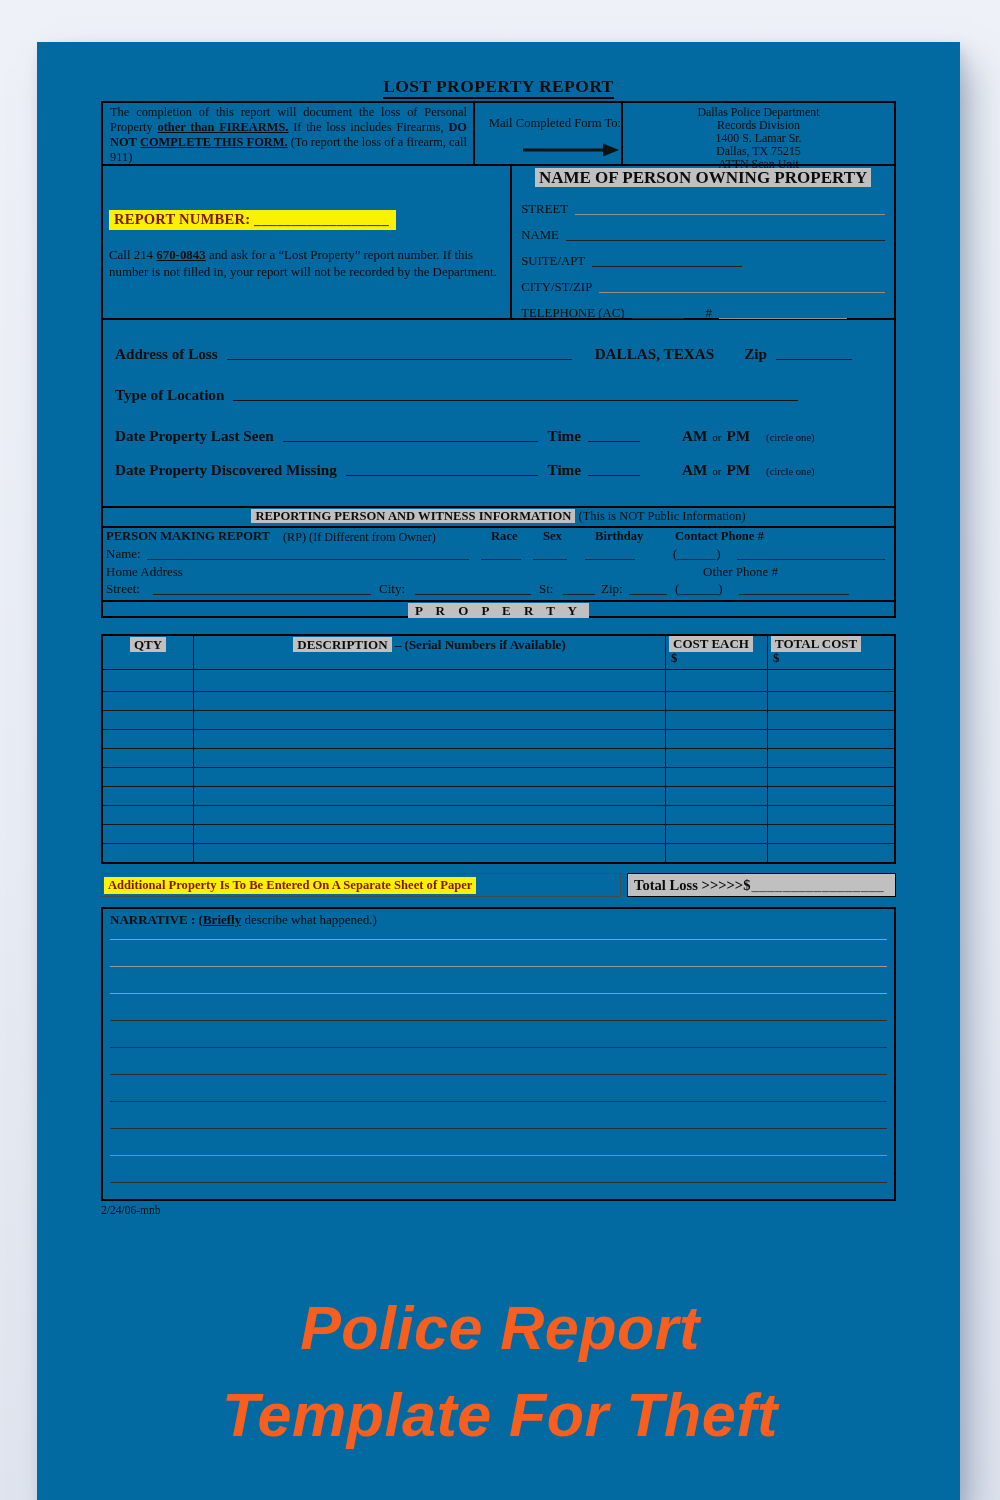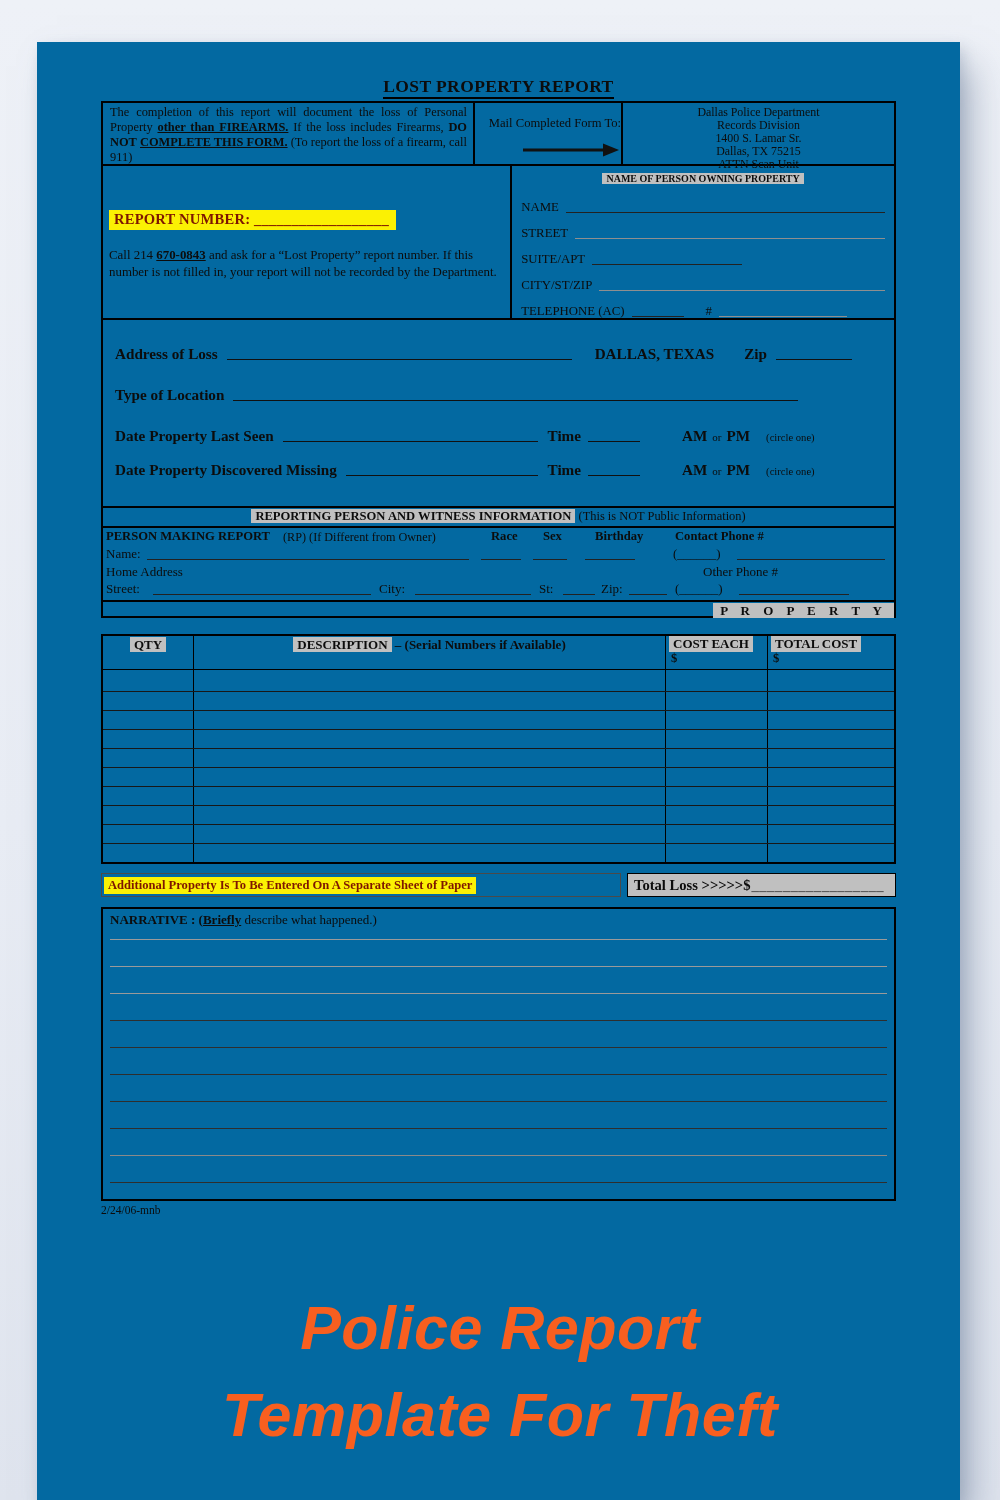--- a/index.html
+++ b/index.html
@@ -30,21 +30,21 @@
   .mail svg{margin-top:11px}
   .dept{flex:1;text-align:center;font-size:11.9px;line-height:1.1;padding-top:3px}
 
   
   .owner-sec{display:flex;height:156px}
   .owner-left{width:425px;border-right:2px solid #000;box-sizing:border-box;padding:44px 0 0 6px}
   .rn{display:inline-block;background:var(--yellow);color:#7e1600;font-weight:bold;font-size:14.6px;padding:1px 7px 2px 5px;letter-spacing:.2px}
   .call-note{margin-top:17px;font-size:12.9px;line-height:1.32;width:396px}
   .owner-right{flex:1;padding:2px 9px 0 9px;box-sizing:border-box}
   .owner-hd{text-align:center;margin-bottom:3px}
-  .owner-hd .hl-gray{font-size:10px}
+  .owner-hd .hl-gray{font-size:17px}
   .ofield{display:flex;align-items:flex-end;height:26px;font-size:12.8px;white-space:nowrap}
   .olabel{margin-right:7px}
   .fill{flex:1;border-bottom:1.4px solid #222;margin-bottom:2px}
   .fill.g{border-color:#8f8f8f}
   .fx{flex:none}
 
   
   .loss-sec{height:190px;padding:24px 16px 0 12px;font-size:15.2px;font-weight:bold}
   .lrow{display:flex;align-items:flex-end;height:19px;margin-bottom:22px;white-space:nowrap}
   .lfill{flex:1;border-bottom:1.6px solid #111;margin:0 10px 3px 9px}
@@ -58,21 +58,21 @@
 
   
   .rep-title{border-bottom:2px solid #000;text-align:center;font-size:12.4px;padding:1px 0 2px}
   .rep-title .hl-gray{font-size:12.6px}
   .rep-body{position:relative;height:72px;font-size:13px}
   .abs{position:absolute;white-space:nowrap}
   .aline{position:absolute;border-bottom:1.3px solid #222}
   .bsm{font-weight:bold;font-size:12.6px}
 
   
-  .prop-band{text-align:right;height:18px;line-height:15px}
+  .prop-band{text-align:center;height:18px;line-height:15px}
   .prop-band .hl-gray{font-size:13px;letter-spacing:5px;padding:0 7px}
   .gap16{height:16px}
   .ptable{border:2px solid #000;box-sizing:border-box}
   .thead{display:flex;height:34px;border-bottom:1.5px solid #000;font-size:13px;font-weight:bold;box-sizing:border-box}
   .hc{box-sizing:border-box}
   .w-qty{width:91px;border-right:1.5px solid #000}
   .w-desc{width:472px;border-right:1.5px solid #000}
   .w-cost{width:102px;border-right:1.5px solid #000}
   .w-tot{flex:1}
   .thead .w-qty,.thead .w-desc{text-align:center;padding-top:1px}
@@ -147,26 +147,26 @@
           <span>Call 214</span>
           <b class="u">670-0843</b>
           <span>and ask for a “Lost Property” report number.  If this number is not filled in, your report will not be recorded by the Department.</span>
         </div>
       </div>
       <div class="owner-right">
         <div class="owner-hd">
           <span class="hl-gray">NAME OF PERSON OWNING PROPERTY</span>
         </div>
         <div class="ofield">
+          <span class="olabel">STREET</span>
+          <span class="fill g"></span>
+        </div>
+        <div class="ofield">
           <span class="olabel">NAME</span>
           <span class="fill"></span>
-        </div>
-        <div class="ofield">
-          <span class="olabel">STREET</span>
-          <span class="fill g"></span>
         </div>
         <div class="ofield">
           <span class="olabel">SUITE/APT</span>
           <span class="fill fx" style="width:150px"></span>
         </div>
         <div class="ofield">
           <span class="olabel">CITY/ST/ZIP</span>
           <span class="fill g"></span>
         </div>
         <div class="ofield">

